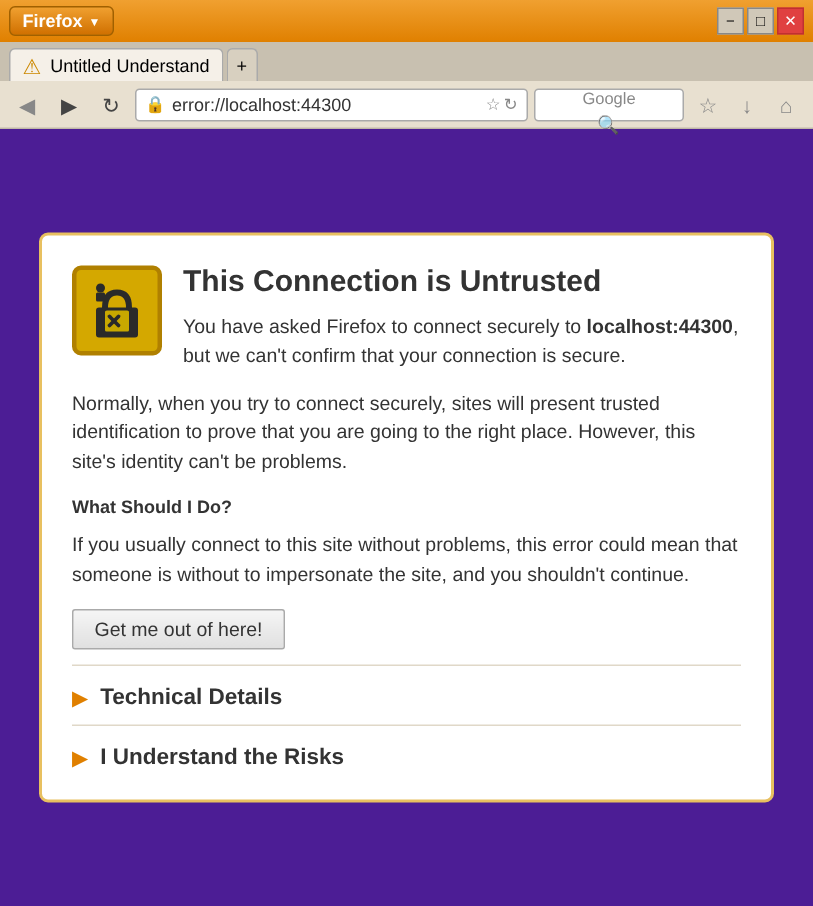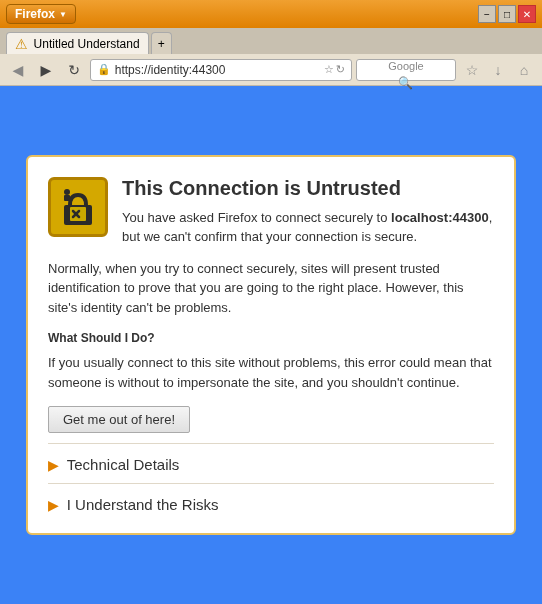--- a/index.html
+++ b/index.html
@@ -194,21 +194,21 @@
       font-size: 11px;
     }
 
     .nav-action-btns {
       display: flex;
       gap: 2px;
     }
 
     
     .main-area {
-      background: #3b82f6;
+      background: #4c1d95;
       padding: 16px;
       height: calc(604px - 28px - 26px - 32px);
       display: flex;
       align-items: center;
       justify-content: center;
     }
 
     .error-card {
       background: white;
       border: 2px solid #e8c060;
@@ -291,21 +291,21 @@
       cursor: pointer;
     }
 
     .collapsible-arrow {
       color: #e08000;
       font-size: 14px;
     }
 
     .collapsible-label {
       font-size: 15px;
-      font-weight: normal;
+      font-weight: bold;
       color: #333;
     }
 
     hr.divider {
       border: none;
       border-top: 1px solid #e0d8c8;
       margin: 10px 0;
     }
   </style>
 </head>
@@ -332,21 +332,21 @@
   <div class="tab-new">+</div>
 </div>
 
 <div class="navbar">
   <button class="nav-btn">◀</button>
   <button class="nav-btn active">▶</button>
   <button class="nav-btn active">↻</button>
 
   <div class="address-bar">
     <span class="address-lock">🔒</span>
-    <span class="address-text">https://identity:44300</span>
+    <span class="address-text">error://localhost:44300</span>
     <div class="address-icons">
       <span>☆</span>
       <span>↻</span>
     </div>
   </div>
 
   <div class="search-bar">
     <span class="search-google">Google</span>
     <span>🔍</span>
   </div>

